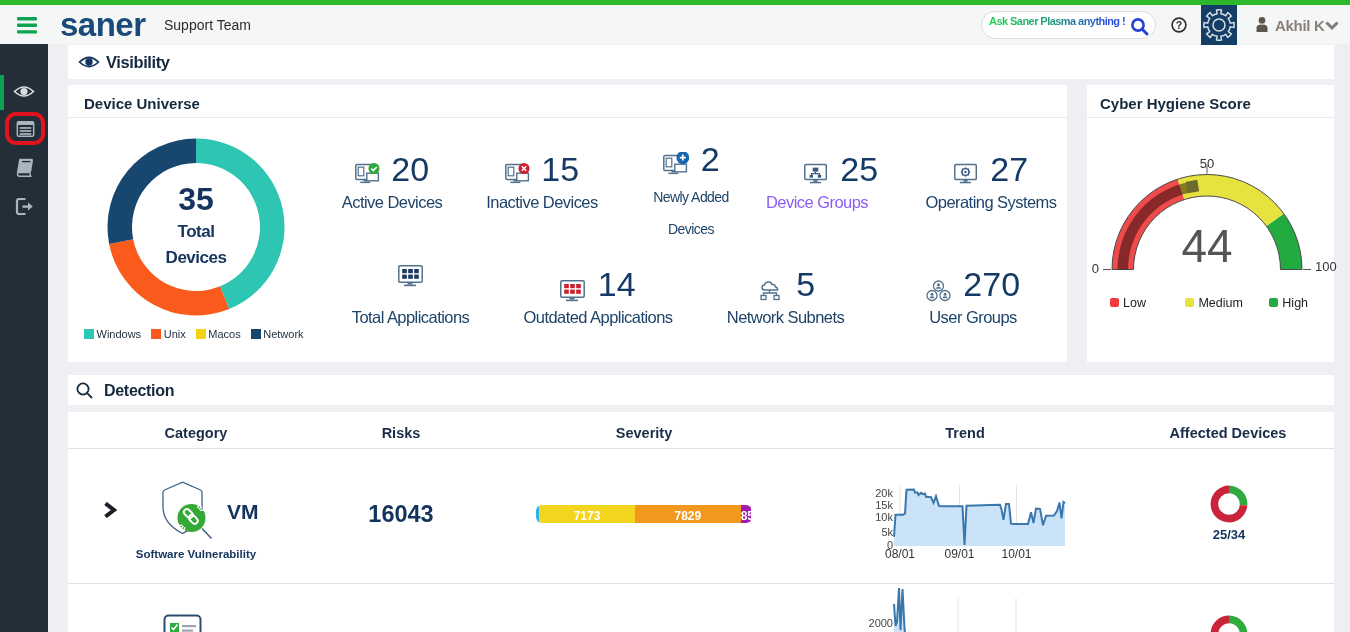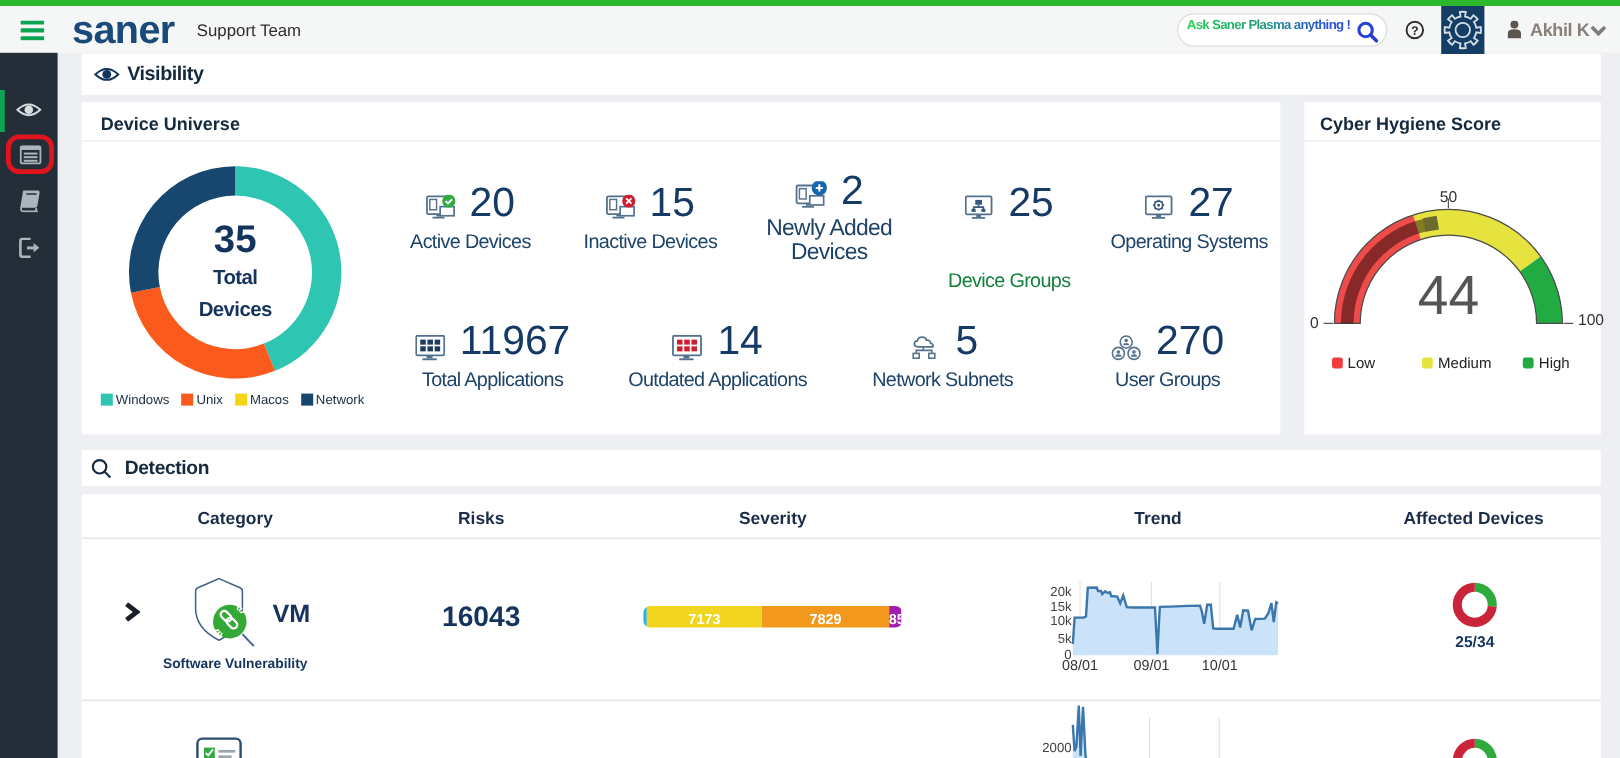--- a/index.html
+++ b/index.html
@@ -140,37 +140,37 @@
 <div class="abs" style="left:467px;top:193px;width:150px;text-align:center;font-size:16.5px;color:#1d4368;letter-spacing:-0.55px;">Inactive Devices</div>
 
 <div class="abs" style="left:616px;top:140px;width:150px;text-align:center;">
  <svg width="27" height="23" style="vertical-align:0px" viewBox="-1 -2 27 23">
       <use href="#mon"></use>
       <circle cx="19.8" cy="3.6" r="6.4" fill="#1666b0"></circle>
       <path d="M19.8 0.6 L19.8 6.6 M16.8 3.6 L22.8 3.6" stroke="#fff" stroke-width="1.7" fill="none"></path>
     </svg>
  <span style="font-size:34px;color:#153a66;margin-left:7px;vertical-align:4px;">2</span>
 </div>
-<div class="abs" style="left:616px;top:181px;width:150px;text-align:center;font-size:19px;color:#1d4368;letter-spacing:-0.55px;line-height:20px;">Newly Added<br>Devices</div>
+<div class="abs" style="left:616px;top:181px;width:150px;text-align:center;font-size:14px;color:#1d4368;letter-spacing:-0.55px;line-height:32px;">Newly Added<br>Devices</div>
 
 <div class="abs" style="left:766px;top:150px;width:150px;text-align:center;">
  <svg width="25" height="21" style="vertical-align:1px">
       <g fill="none" stroke="#53718c" stroke-width="1.5">
         <rect x="0.8" y="1.6" width="21.5" height="15" rx="1.2"></rect>
         <rect x="9.5" y="16.8" width="4" height="2" fill="#53718c" stroke="none"></rect>
         <rect x="5.9" y="18.8" width="11" height="1.5" fill="#53718c" stroke="none"></rect>
       </g>
       <rect x="8.7" y="4.6" width="5.6" height="4" fill="#36597d"></rect>
       <path d="M11.5 8.6 L11.5 10.6 M7.5 12.6 L7.5 10.6 L15.5 10.6 L15.5 12.6" stroke="#36597d" stroke-width="1.3" fill="none"></path>
       <rect x="5.6" y="12" width="3.4" height="2.6" fill="#36597d"></rect>
       <rect x="13.8" y="12" width="3.4" height="2.6" fill="#36597d"></rect>
     </svg>
  <span style="font-size:34px;color:#153a66;margin-left:7px;vertical-align:4px;">25</span>
 </div>
-<div class="abs" style="left:766px;top:193px;width:150px;text-align:center;font-size:16.5px;color:#15803d;letter-spacing:-0.55px;margin-top:32px;">Device Groups</div>
+<div class="abs" style="left:766px;top:193px;width:150px;font-size:16.5px;color:#8b5cf6;letter-spacing:-0.55px;">Device Groups</div>
 
 <div class="abs" style="left:916px;top:150px;width:150px;text-align:center;">
  <svg width="25" height="21" style="vertical-align:1px">
       <g fill="none" stroke="#53718c" stroke-width="1.5">
         <rect x="0.8" y="1.6" width="21.5" height="15" rx="1.2"></rect>
         <rect x="9.5" y="16.8" width="4" height="2" fill="#53718c" stroke="none"></rect>
         <rect x="5.9" y="18.8" width="11" height="1.5" fill="#53718c" stroke="none"></rect>
       </g>
       <circle cx="11.5" cy="9" r="3.4" fill="none" stroke="#36597d" stroke-width="1.4"></circle>
       <circle cx="11.5" cy="9" r="1.2" fill="#36597d"></circle>
@@ -194,21 +194,20 @@
       <use href="#monapp"></use>
       <g fill="#1d3a5f">
         <rect x="4.2" y="4" width="4.6" height="4.2"></rect>
         <rect x="10.2" y="4" width="4.6" height="4.2"></rect>
         <rect x="16.2" y="4" width="4.6" height="4.2"></rect>
         <rect x="4.2" y="9.6" width="4.6" height="4.2"></rect>
         <rect x="10.2" y="9.6" width="4.6" height="4.2"></rect>
         <rect x="16.2" y="9.6" width="4.6" height="4.2"></rect>
       </g>
     </svg>
- <span style="font-size:34px;color:#153a66;margin-left:8px;vertical-align:5px;">11967</span>
 </div>
 <div class="abs" style="left:317px;top:308px;width:187px;text-align:center;font-size:16.5px;color:#1d4368;letter-spacing:-0.55px;">Total Applications</div>
 
 <div class="abs" style="left:504px;top:265px;width:188px;text-align:center;">
  <svg width="25" height="22" style="vertical-align:-1px">
       <use href="#monapp"></use>
       <g fill="#cc2030">
         <rect x="4.2" y="4" width="4.6" height="4.2"></rect>
         <rect x="10.2" y="4" width="4.6" height="4.2"></rect>
         <rect x="16.2" y="4" width="4.6" height="4.2"></rect>

